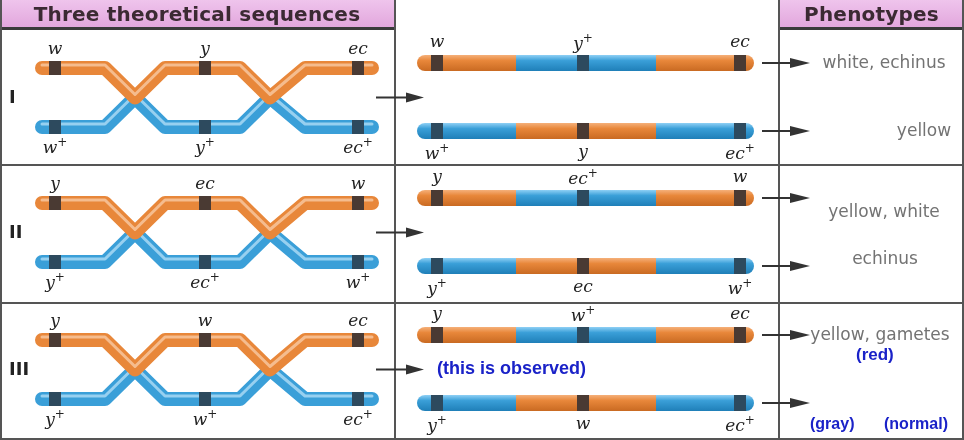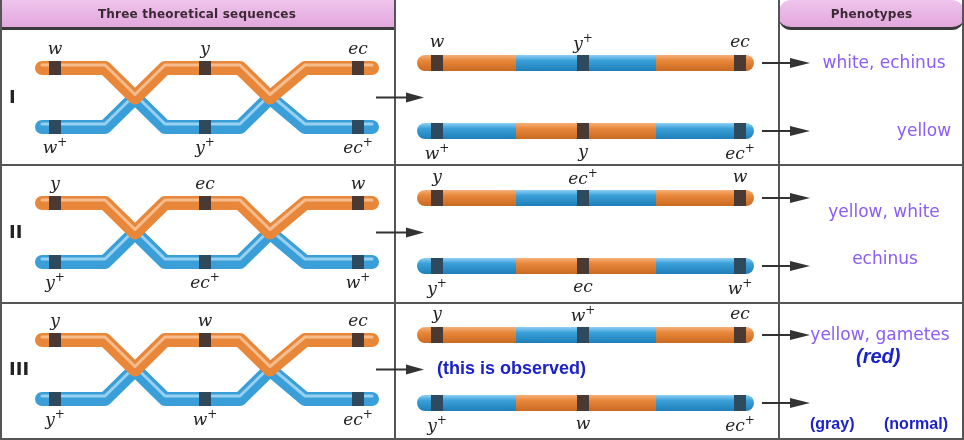--- a/index.html
+++ b/index.html
@@ -1,33 +1,33 @@
 <!DOCTYPE html>
 <html><head>
 <meta charset="utf-8">
 <style>
   html, body { margin:0; padding:0; background:#ffffff; }
   body { width:964px; height:440px; position:relative; overflow:hidden; font-family:"DejaVu Sans", sans-serif; }
   #frame { position:absolute; left:0; top:0; width:964px; height:440px; }
-  .hdr { position:absolute; top:0; height:30px; background:linear-gradient(#efc4ec,#e2a7dd); border-bottom:3px solid #3a3a3a; box-sizing:border-box; display:flex; align-items:center; justify-content:center; font-weight:bold; font-size:12px; color:#3b2a33; font-family:"DejaVu Sans", sans-serif; letter-spacing:0.2px; }
+  .hdr { position:absolute; top:0; height:30px; background:linear-gradient(#efc4ec,#e2a7dd); border-bottom:3px solid #3a3a3a; box-sizing:border-box; display:flex; align-items:center; justify-content:center; font-weight:bold; font-size:20px; color:#3b2a33; font-family:"DejaVu Sans", sans-serif; letter-spacing:0.2px; }
   .vline { position:absolute; background:#555; width:2px; }
   .hline { position:absolute; background:#555; height:2px; left:0; width:964px; }
   .roman { position:absolute; left:9px; font-family:"DejaVu Sans", sans-serif; font-size:18px; color:#222; font-weight:bold; }
   .gene { position:absolute; font-family:"DejaVu Serif", serif; font-style:italic; font-size:17px; color:#222; transform:translateX(-50%); white-space:nowrap; }
   .gene sup { font-size:12px; font-style:normal; }
-  .pheno { position:absolute; font-family:"DejaVu Sans", sans-serif; font-size:17px; color:#8b5cf6; transform:translateX(-50%); white-space:nowrap; }
+  .pheno { position:absolute; font-family:"DejaVu Sans", sans-serif; font-size:17px; color:#737373; transform:translateX(-50%); white-space:nowrap; }
   .note { position:absolute; font-family:"Liberation Sans", sans-serif; font-weight:bold; font-size:18px; color:#1a22c8; white-space:nowrap; }
   svg { position:absolute; left:0; top:0; }
 </style>
 </head>
 <body>
 
 <div id="frame">
   <div class="hdr" style="left:0;width:394px;">Three theoretical sequences</div>
-  <div class="hdr" style="left:779px;width:185px;border-radius:12px;">Phenotypes</div>
+  <div class="hdr" style="left:779px;width:185px;">Phenotypes</div>
 
   <div class="vline" style="left:394px;top:0;height:440px;"></div>
   <div class="vline" style="left:778px;top:0;height:440px;"></div>
   <div class="vline" style="left:0;top:0;height:440px;"></div>
   <div class="vline" style="left:962px;top:0;height:440px;"></div>
   <div class="hline" style="top:164px;"></div>
   <div class="hline" style="top:302px;"></div>
   <div class="hline" style="top:438px;"></div>
 
   <svg id="art" width="964" height="440">
@@ -174,17 +174,17 @@
       <div class="gene" style="left:358px;top:407px;">ec<sup>+</sup></div>
       <div class="gene" style="left:437px;top:303px;">y</div>
       <div class="gene" style="left:583px;top:303px;">w<sup>+</sup></div>
       <div class="gene" style="left:740px;top:303px;">ec</div>
       <div class="gene" style="left:437px;top:413px;">y<sup>+</sup></div>
       <div class="gene" style="left:583px;top:413px;">w</div>
       <div class="gene" style="left:740px;top:413px;">ec<sup>+</sup></div>
       <div class="pheno" style="left:880px;top:324px;">yellow, gametes</div>
       <div class="pheno" style="left:885px;top:392px;margin-top:48px;">white</div>
       <div class="note" style="left:437px;top:357.5px;">(this is observed)</div>
-      <div class="note" style="left:856px;top:345px;font-size:20px;font-style:italic;">(red)</div>
+      <div class="note" style="left:856px;top:345px;font-size:17px;">(red)</div>
       <div class="note" style="left:810px;top:415px;font-size:16px;">(gray)</div>
       <div class="note" style="left:884px;top:415px;font-size:16px;">(normal)</div>
     </div>
 </div>
 
 </body></html>

